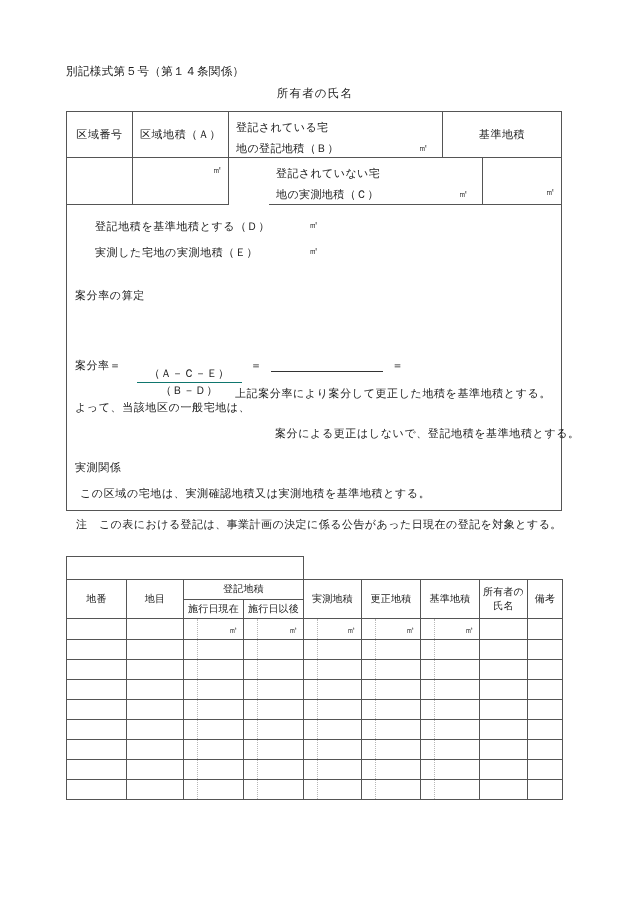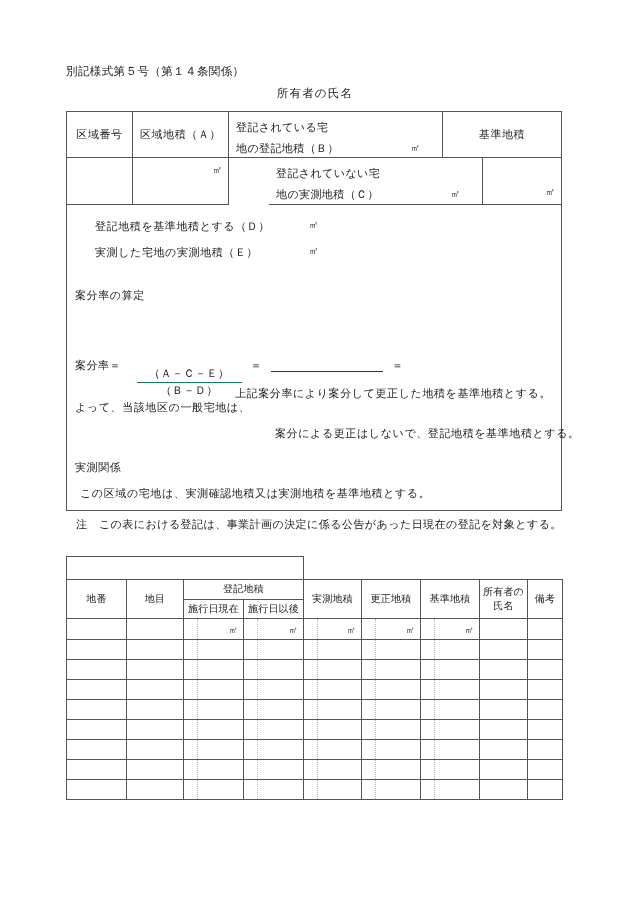--- a/index.html
+++ b/index.html
@@ -70,21 +70,21 @@
   .cell.bd-b { border-bottom: 1px solid #555; }
   .cell .ctr {
     display: flex;
     align-items: center;
     justify-content: center;
     height: 100%;
     letter-spacing: 0.6px;
   }
 
   .lines2 {
-    padding: 5px 16px 0 7px;
+    padding: 5px 8px 0 7px;
     letter-spacing: 0.4px;
   }
   .lines2 .row-line {
     display: block;
     position: relative;
     height: 21px;
     line-height: 21px;
     white-space: nowrap;
   }
   .unit {

